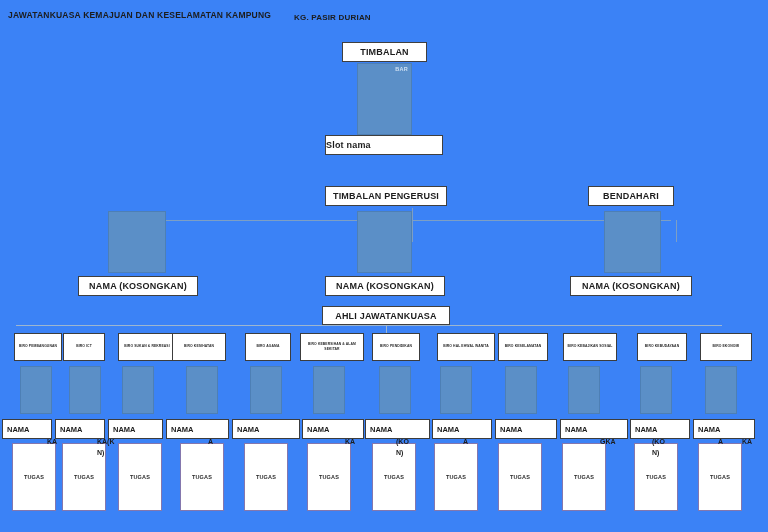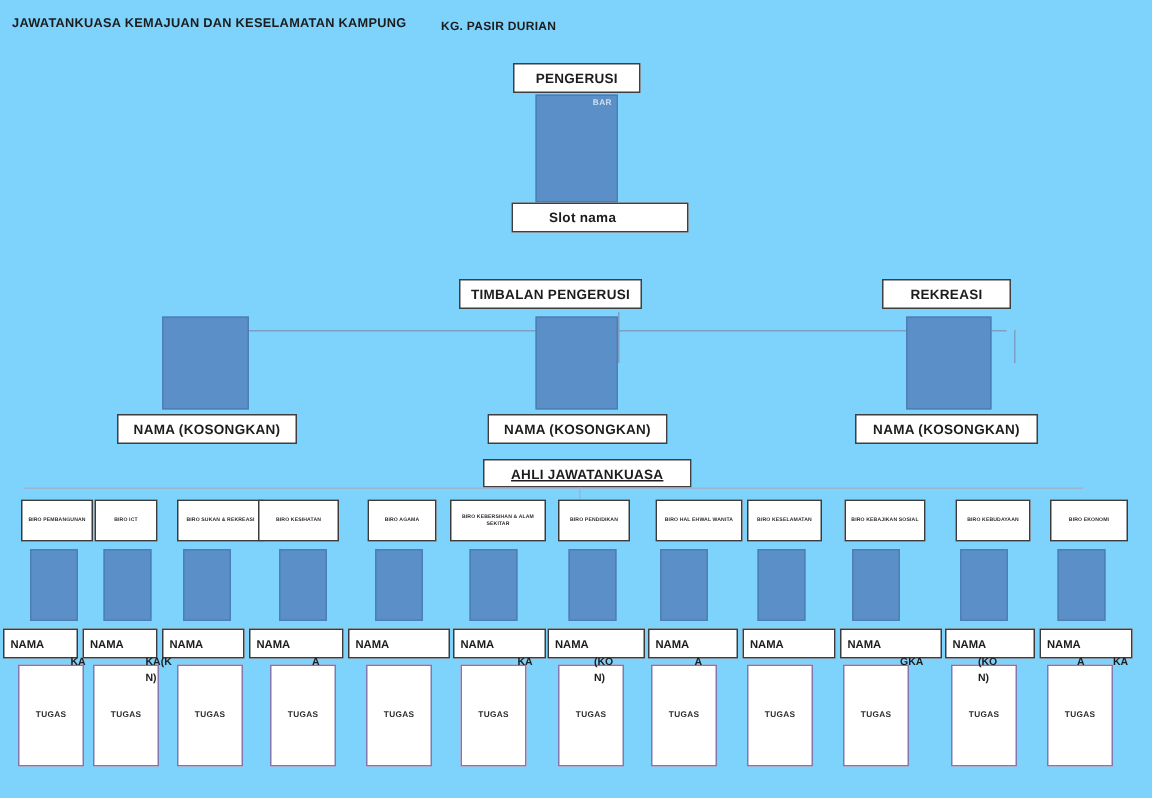--- a/index.html
+++ b/index.html
@@ -9,21 +9,21 @@
   }
   body {
     font-family: "Liberation Sans", sans-serif;
     color: #1a1a1a;
   }
   #canvas {
     position: relative;
     width: 768px;
     height: 532px;
     overflow: hidden;
-    background: #7dd3fc;
+    background: #3b82f6;
   }
 
   
   .ttl {
     position: absolute;
     font-size: 8.5px;
     font-weight: bold;
     letter-spacing: .2px;
     white-space: nowrap;
     color: #1c1c1c;
@@ -37,22 +37,21 @@
     align-items: center;
     justify-content: center;
     text-align: center;
     font-size: 9px;
     font-weight: bold;
     color: #1c1c1c;
     letter-spacing: .2px;
   }
   .wbox.lft {
     justify-content: flex-start;
-    padding-left: 24px;
-    margin-left: 16px;
+    padding-left: 0;
   }
   .bbox {
     position: absolute;
     box-sizing: border-box;
     background: #5b8fc7;
     border: 1px solid #4d7fb5;
   }
   .bbox .bartag {
     position: absolute;
     top: 2px;
@@ -124,44 +123,44 @@
 </style>
 </head>
 <body>
 
 <div id="canvas">
 
   <div class="ttl" style="left:8px; top:10px;">JAWATANKUASA KEMAJUAN DAN KESELAMATAN KAMPUNG</div>
 
   <div class="ttl" style="left:294px; top:13px; font-size:8px;">KG. PASIR DURIAN</div>
 
-  <div class="wbox" style="left:342px; top:42px; width:85px; height:20px;">PENGERUSI</div>
+  <div class="wbox" style="left:342px; top:42px; width:85px; height:20px;">TIMBALAN</div>
 
   <div class="bbox" style="left:357px; top:63px; width:55px; height:72px;">
       <span class="bartag">BAR</span>
     </div>
 
   <div class="wbox lft" style="left:325px; top:135px; width:118px; height:20px;">Slot nama</div>
 
   <div class="ln lnh" style="left:166px; top:220px; width:505px;"></div>
   <div class="ln lnv" style="left:412px; top:208px; height:34px;"></div>
   <div class="ln lnv" style="left:676px; top:220px; height:22px;"></div>
 
   <div class="bbox" style="left:108px; top:211px; width:58px; height:62px;"></div>
   <div class="wbox" style="left:78px; top:276px; width:120px; height:20px;">NAMA (KOSONGKAN)</div>
 
-  <div class="wbox" style="left:306px; top:186px; width:122px; height:20px;">TIMBALAN PENGERUSI</div>
+  <div class="wbox" style="left:325px; top:186px; width:122px; height:20px;">TIMBALAN PENGERUSI</div>
   <div class="bbox" style="left:357px; top:211px; width:55px; height:62px;"></div>
   <div class="wbox" style="left:325px; top:276px; width:120px; height:20px;">NAMA (KOSONGKAN)</div>
 
-  <div class="wbox" style="left:588px; top:186px; width:86px; height:20px;">REKREASI</div>
+  <div class="wbox" style="left:588px; top:186px; width:86px; height:20px;">BENDAHARI</div>
   <div class="bbox" style="left:604px; top:211px; width:57px; height:62px;"></div>
   <div class="wbox" style="left:570px; top:276px; width:122px; height:20px;">NAMA (KOSONGKAN)</div>
 
-  <div class="wbox" style="left:322px; top:306px; width:139px; height:19px;text-decoration:underline;">AHLI JAWATANKUASA</div>
+  <div class="wbox" style="left:322px; top:306px; width:128px; height:19px;">AHLI JAWATANKUASA</div>
 
   <div class="lnk h" style="left:16px; top:325px; width:706px; background:#9db6cf;"></div>
   <div class="lnk v" style="left:386px; top:325px; height:8px; background:#9db6cf;"></div>
 
   <div id="biro-layer">
       <div class="minibox" style="left: 14px; top: 333px; width: 48px; height: 28px;">BIRO PEMBANGUNAN</div>
       <div class="bbox" style="left: 20px; top: 366px; width: 32px; height: 48px;"></div>
       <div class="namebox" style="left: 2px; top: 419px; width: 50px; height: 20px;">NAMA</div>
       <div class="tugasbox" style="left: 12px; top: 443px; width: 44px; height: 68px;">TUGAS</div>
       <div class="minibox" style="left: 63px; top: 333px; width: 42px; height: 28px;">BIRO ICT</div>

